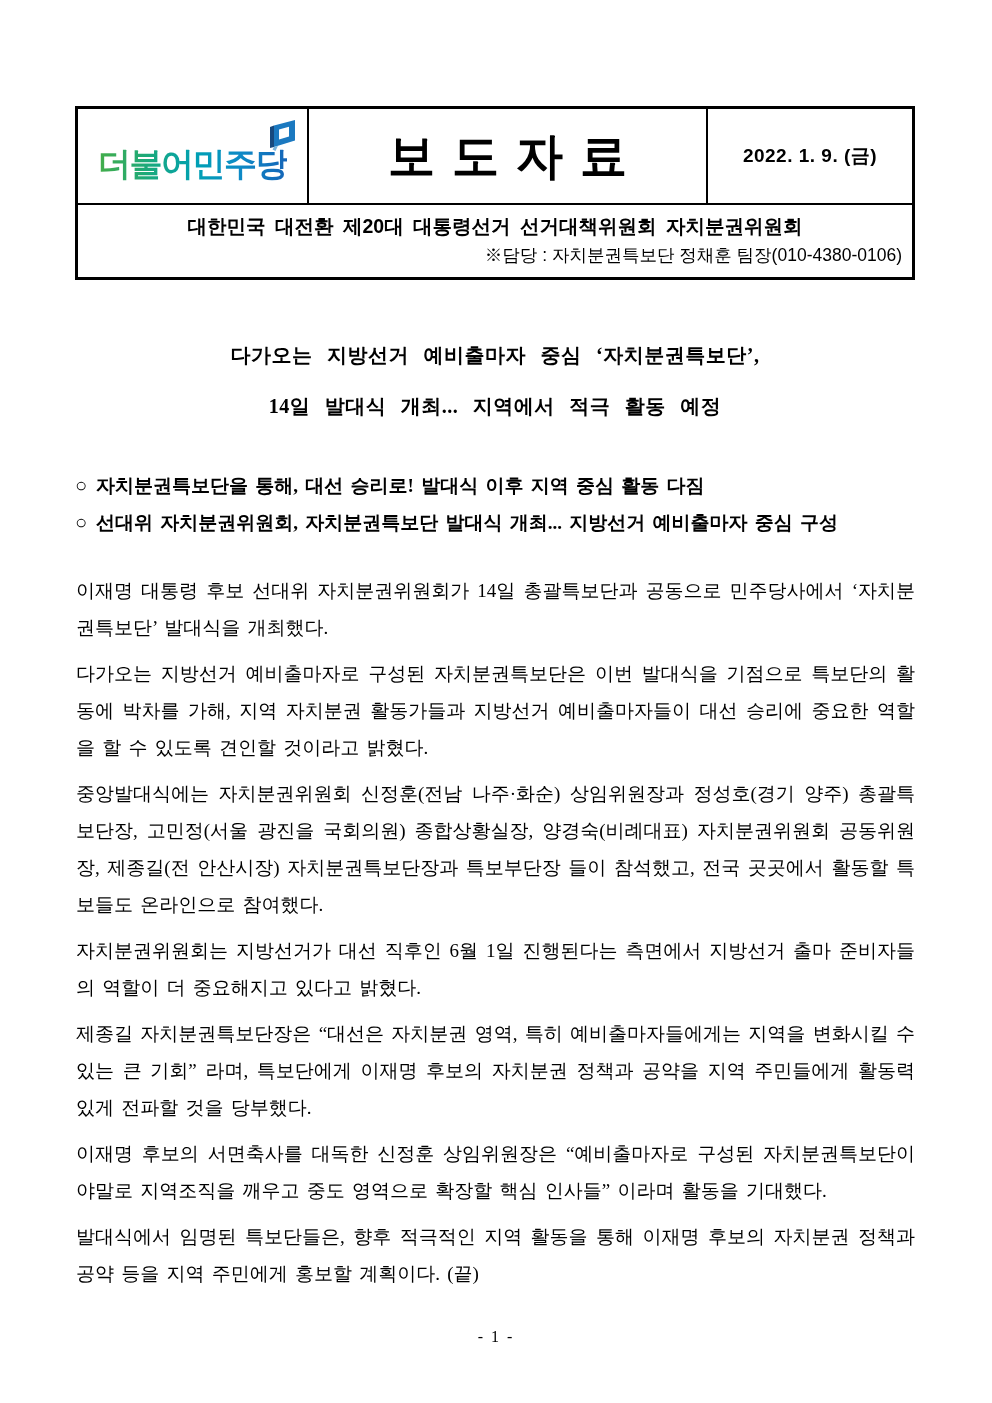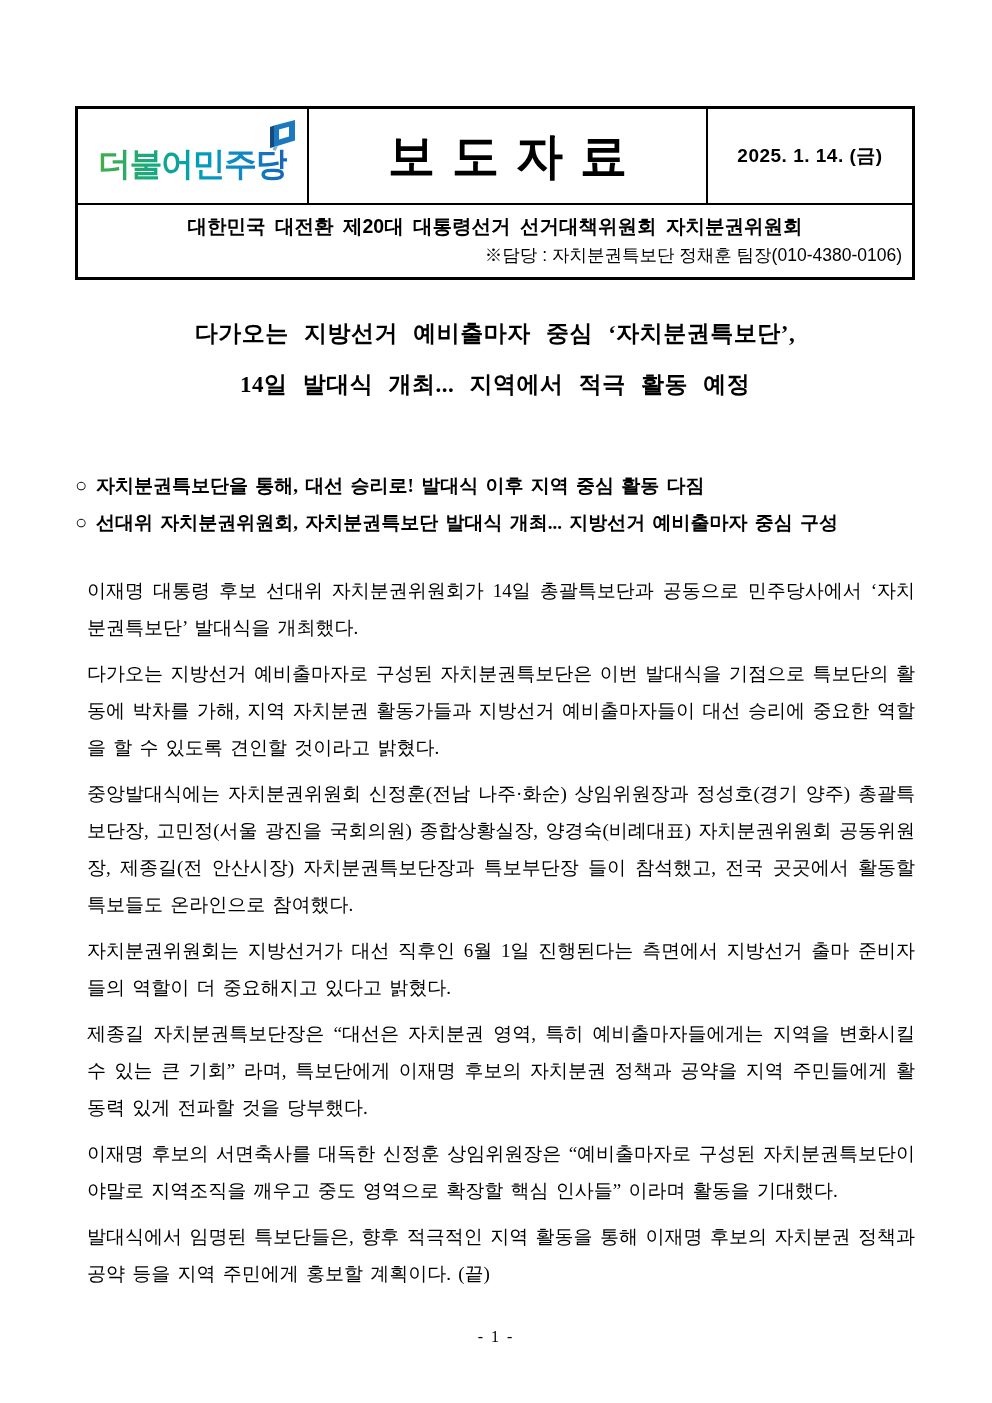--- a/index.html
+++ b/index.html
@@ -84,24 +84,24 @@
     font-size: 17.5px;
     line-height: 28px;
     white-space: nowrap;
   }
 
   
   .headline {
     position: absolute;
     left: 75px;
     width: 840px;
-    top: 308px;
+    top: 330px;
     text-align: center;
     font-family: "Liberation Serif", serif;
-    font-size: 23px;
+    font-size: 20px;
     font-weight: 700;
     line-height: 51px;
     word-spacing: 9px;
     letter-spacing: 0.5px;
   }
   .hl-line { display: block; white-space: nowrap; }
 
   
   .bullets {
     position: absolute;
@@ -123,21 +123,21 @@
     left: 75px;
     width: 840px;
     top: 572px;
     font-family: "Liberation Serif", serif;
     font-size: 19px;
     line-height: 37px;
     word-spacing: 2.5px;
     text-align: justify;
     text-align-last: left;
   }
-  .body-text p { margin: 0 0 9px 12px; }
+  .body-text p { margin: 0 0 9px 1px; }
 
   
   .footer {
     position: absolute;
     left: 0;
     right: 0;
     top: 1328px;
     text-align: center;
     font-family: "Liberation Serif", serif;
     font-size: 16px;
@@ -161,21 +161,21 @@
               <polygon points="12,11.5 22,8.8 22,18.5 12,21.5" fill="#ffffff"></polygon>
               <polygon points="7,29 11,27.8 8.5,33 5.5,31.5" fill="#79b4dd"></polygon>
             </svg>
           </span>
         </div>
       </div>
       <div class="cell cell-title">
         <span class="doc-type">보도자료</span>
       </div>
       <div class="cell cell-date">
-        <span class="date-text">2025. 1. 14. (금)</span>
+        <span class="date-text">2022. 1. 9. (금)</span>
       </div>
     </div>
     <div class="hrow-bottom">
       <div class="org-line">대한민국 대전환 제20대 대통령선거 선거대책위원회 자치분권위원회</div>
       <div class="contact-line">※담당 : 자치분권특보단 정채훈 팀장(010-4380-0106)</div>
     </div>
   </div>
 
   <h1 class="headline">
     <span class="hl-line">다가오는 지방선거 예비출마자 중심 ‘자치분권특보단’,</span>

